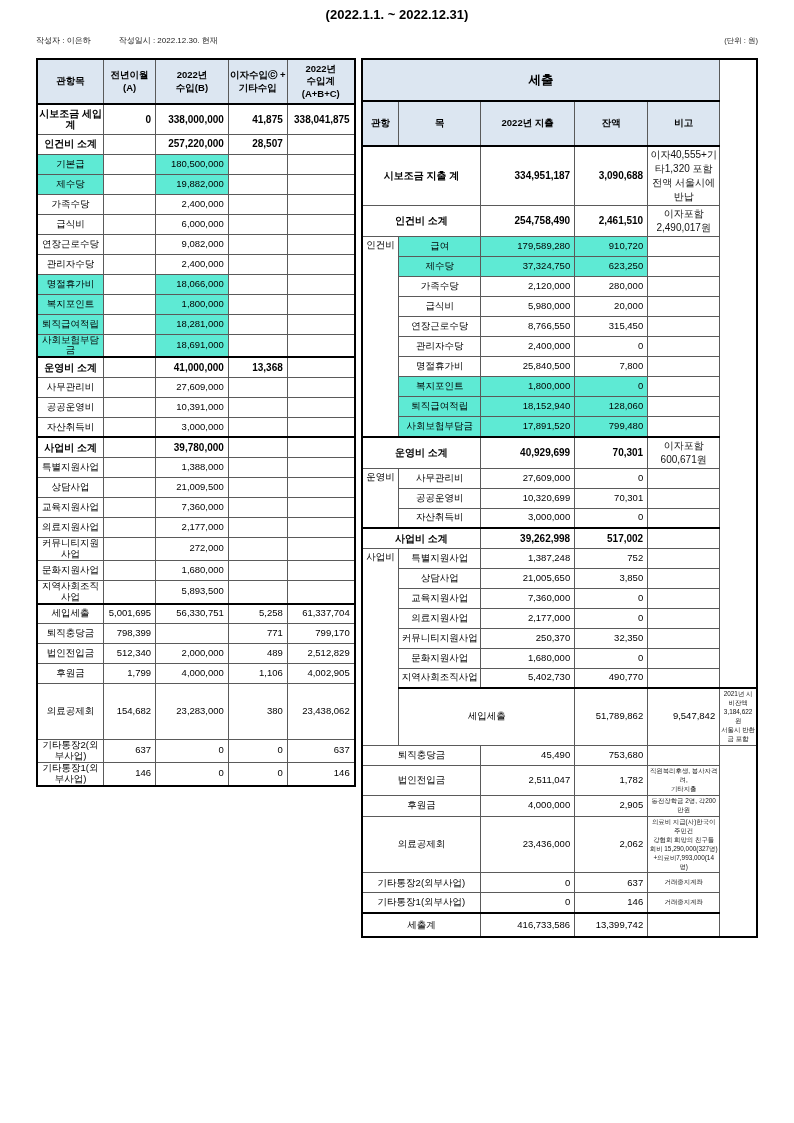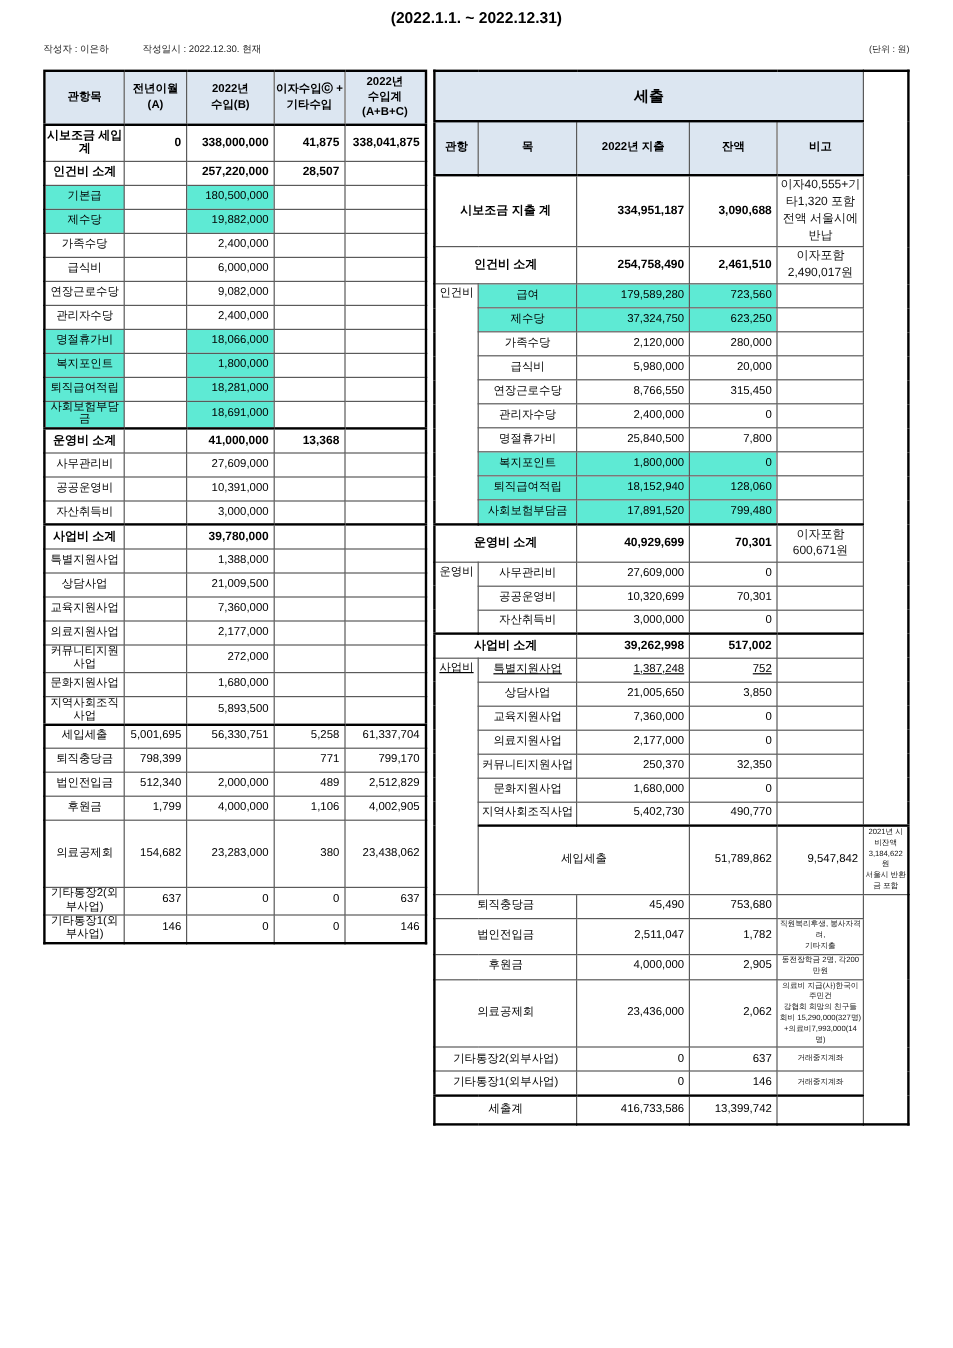--- a/index.html
+++ b/index.html
@@ -313,21 +313,21 @@
           <tr class="bold " style="height: 20px;">
             <td class="lbl" colspan="2">인건비 소계</td>
             <td class="num">254,758,490</td>
             <td class="num">2,461,510</td>
             <td class="note">이자포함 2,490,017원</td>
           </tr>
           <tr class="" style="height: 20px;">
             <td class="gwan" rowspan="10">인건비</td>
             <td class="lbl shaded">급여</td>
             <td class="num shaded">179,589,280</td>
-            <td class="num shaded">723,560</td>
+            <td class="num shaded">910,720</td>
             <td class="note"></td>
           </tr>
           <tr class="" style="height: 20px;">
             <td class="lbl shaded">제수당</td>
             <td class="num shaded">37,324,750</td>
             <td class="num shaded">623,250</td>
             <td class="note"></td>
           </tr>
           <tr class="" style="height: 20px;">
             <td class="lbl">가족수당</td>
@@ -401,21 +401,21 @@
             <td class="num">3,000,000</td>
             <td class="num">0</td>
             <td class="note"></td>
           </tr>
           <tr class="bold thick-top" style="height: 20px;">
             <td class="lbl" colspan="2">사업비 소계</td>
             <td class="num">39,262,998</td>
             <td class="num">517,002</td>
             <td class="note"></td>
           </tr>
-          <tr class="" style="height: 20px; text-decoration: underline;">
+          <tr class="" style="height: 20px;">
             <td class="gwan" rowspan="8">사업비</td>
             <td class="lbl">특별지원사업</td>
             <td class="num">1,387,248</td>
             <td class="num">752</td>
             <td class="note"></td>
           </tr>
           <tr class="" style="height: 20px;">
             <td class="lbl">상담사업</td>
             <td class="num">21,005,650</td>
             <td class="num">3,850</td>

